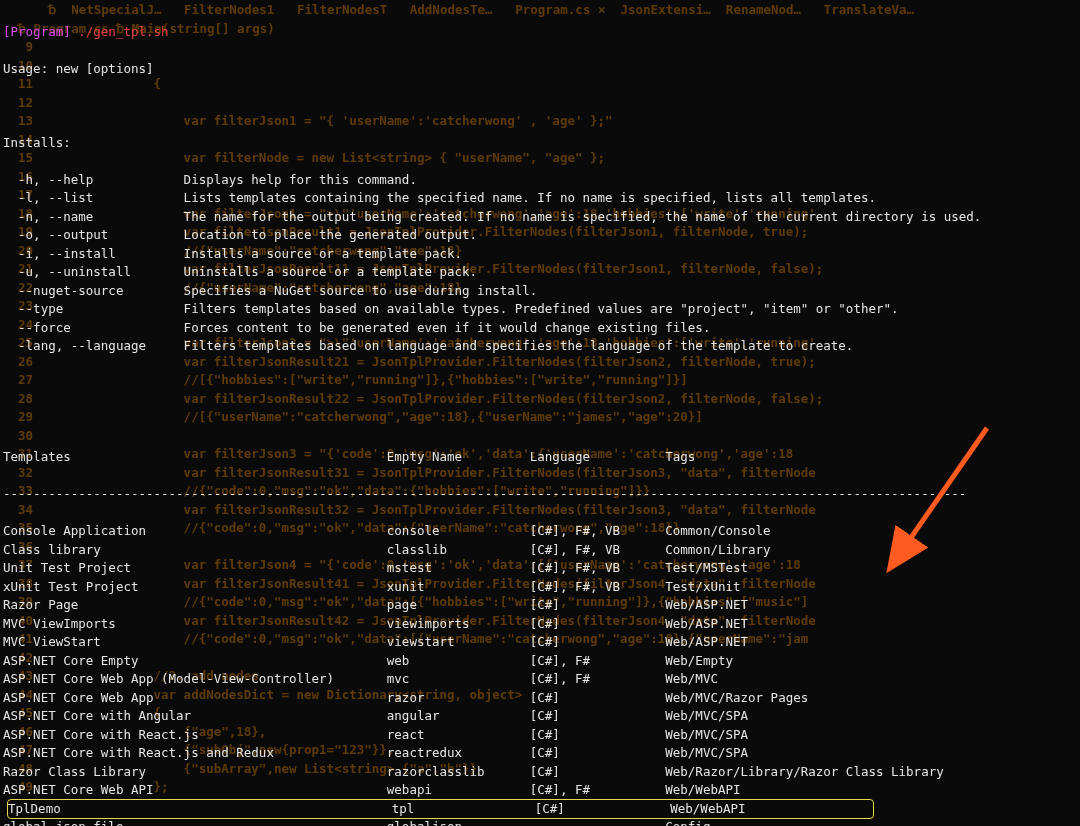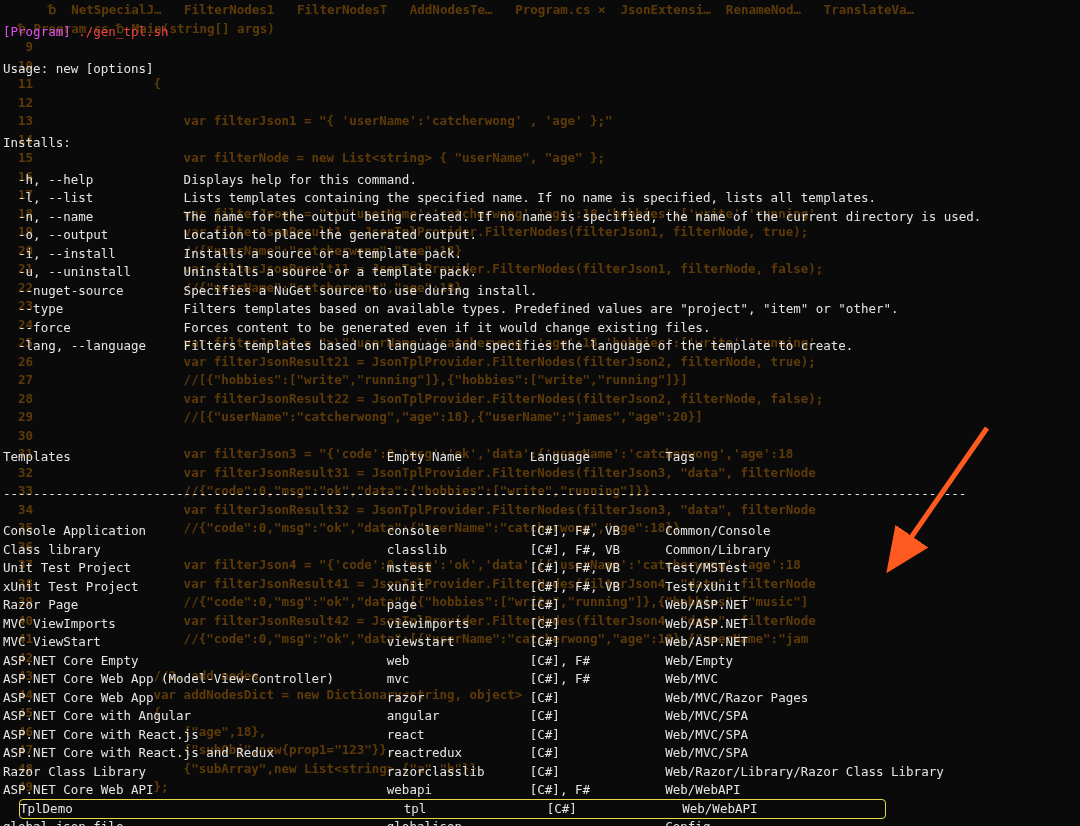--- a/index.html
+++ b/index.html
@@ -35,21 +35,21 @@
   }
   .prompt { color: #e04fef; }
   .cmd { color: #ef4444; }
   .text { color: #e5e5e5; }
   .row { display: block; }
   .hl-row {
     border: 1.5px solid #e6d94a;
     border-radius: 4px;
     display: inline-block;
     padding: 0 0;
-    margin: -1.5px 16px;
+    margin: -1.5px 4px;
     text-align: center;
   }
   .arrow {
     position: absolute;
     z-index: 5;
     pointer-events: none;
   }
 </style>
 </head>
 <body>

